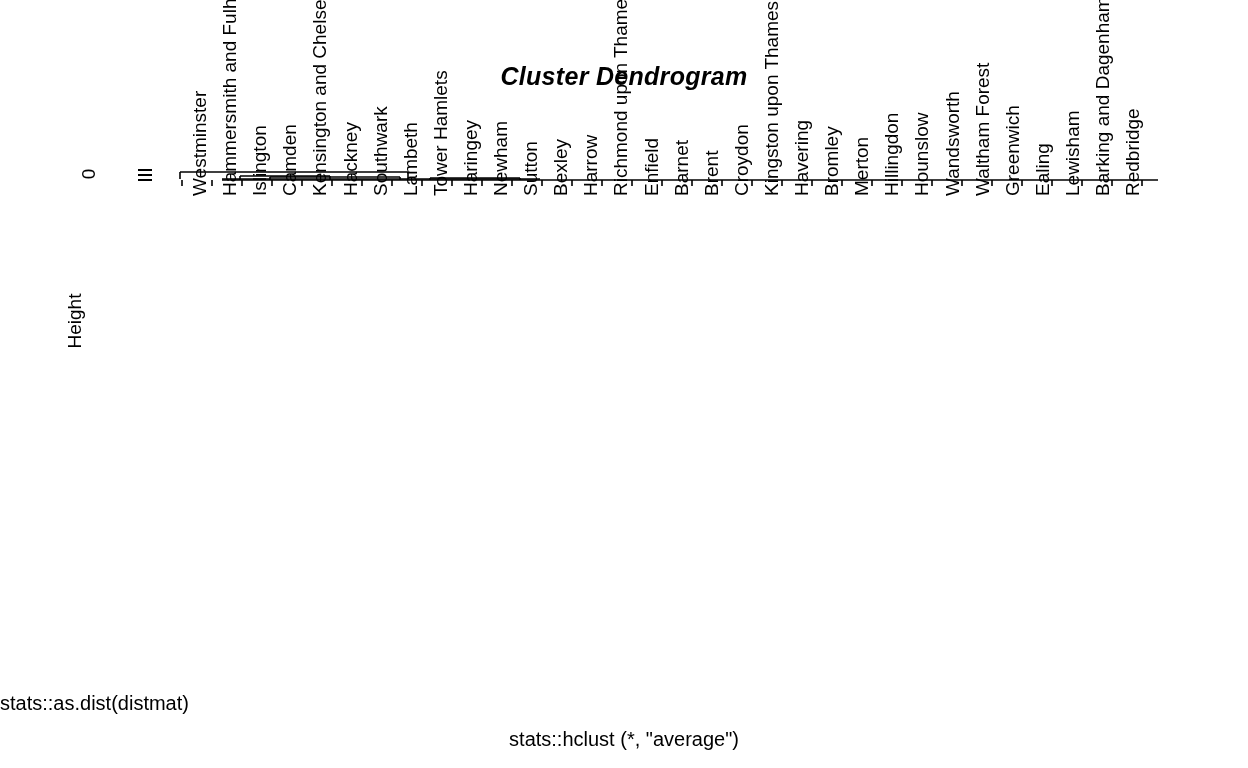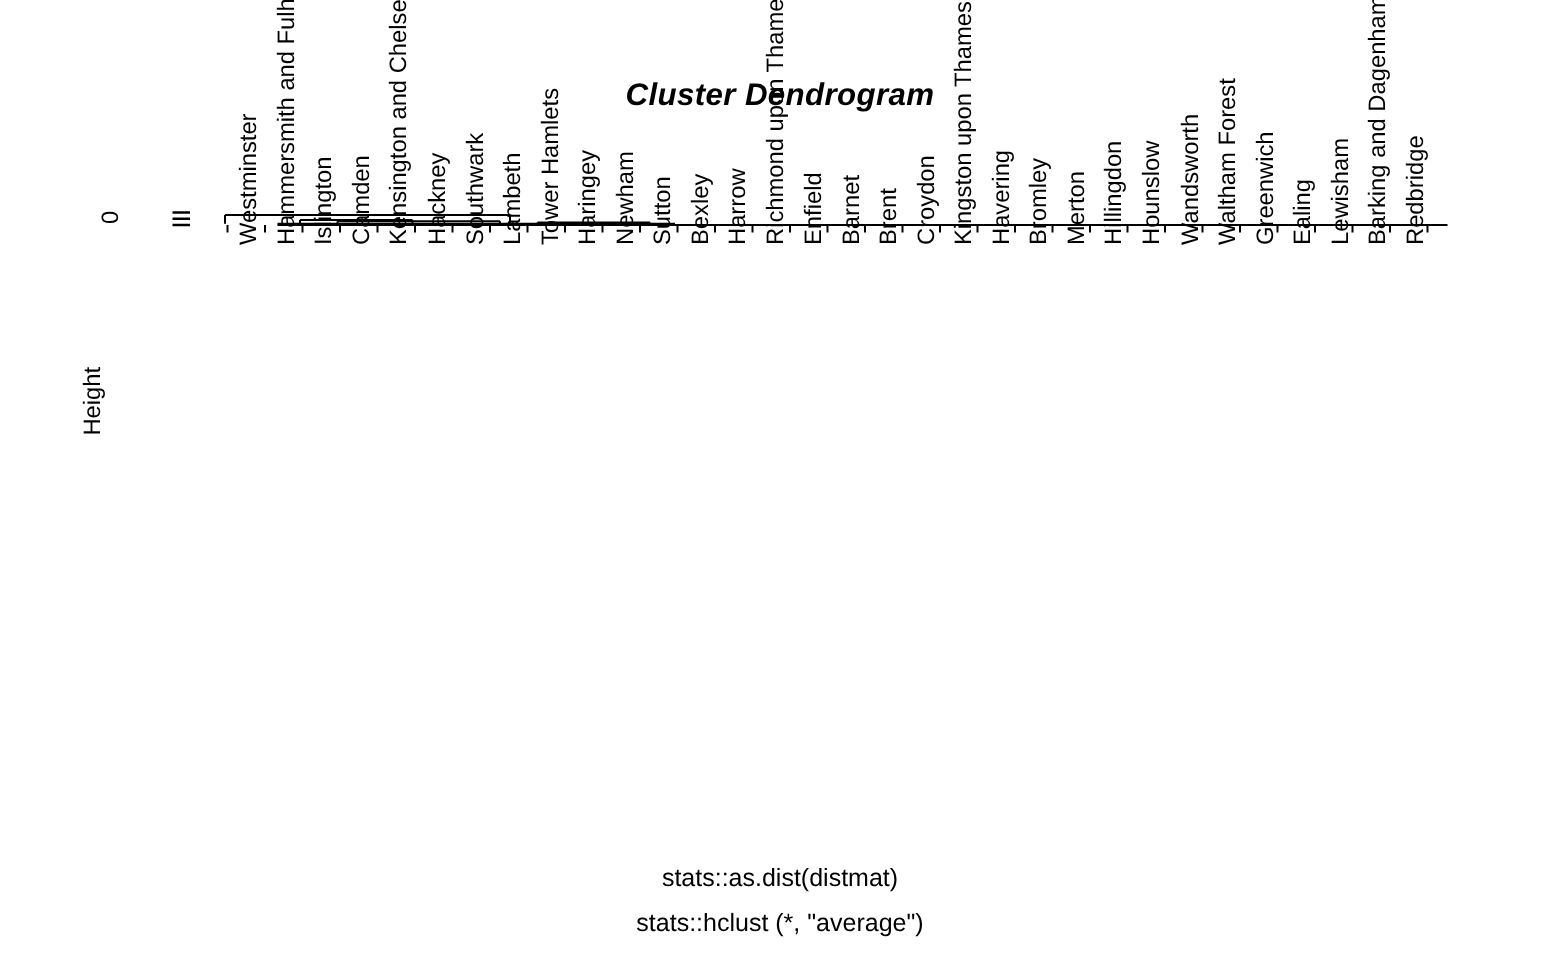--- a/index.html
+++ b/index.html
@@ -65,21 +65,21 @@
     white-space: nowrap;
     transform-origin: left top;
     transform: rotate(-90deg);
     line-height: 19px;
   }
   #caption {
     position: absolute;
     left: 0;
     top: 692px;
     width: 1248px;
-    text-align: center;
+    text-align: left;
     font-size: 20px;
   }
   #caption2 {
     position: absolute;
     left: 0;
     top: 728px;
     width: 1248px;
     text-align: center;
     font-size: 20px;
   }

